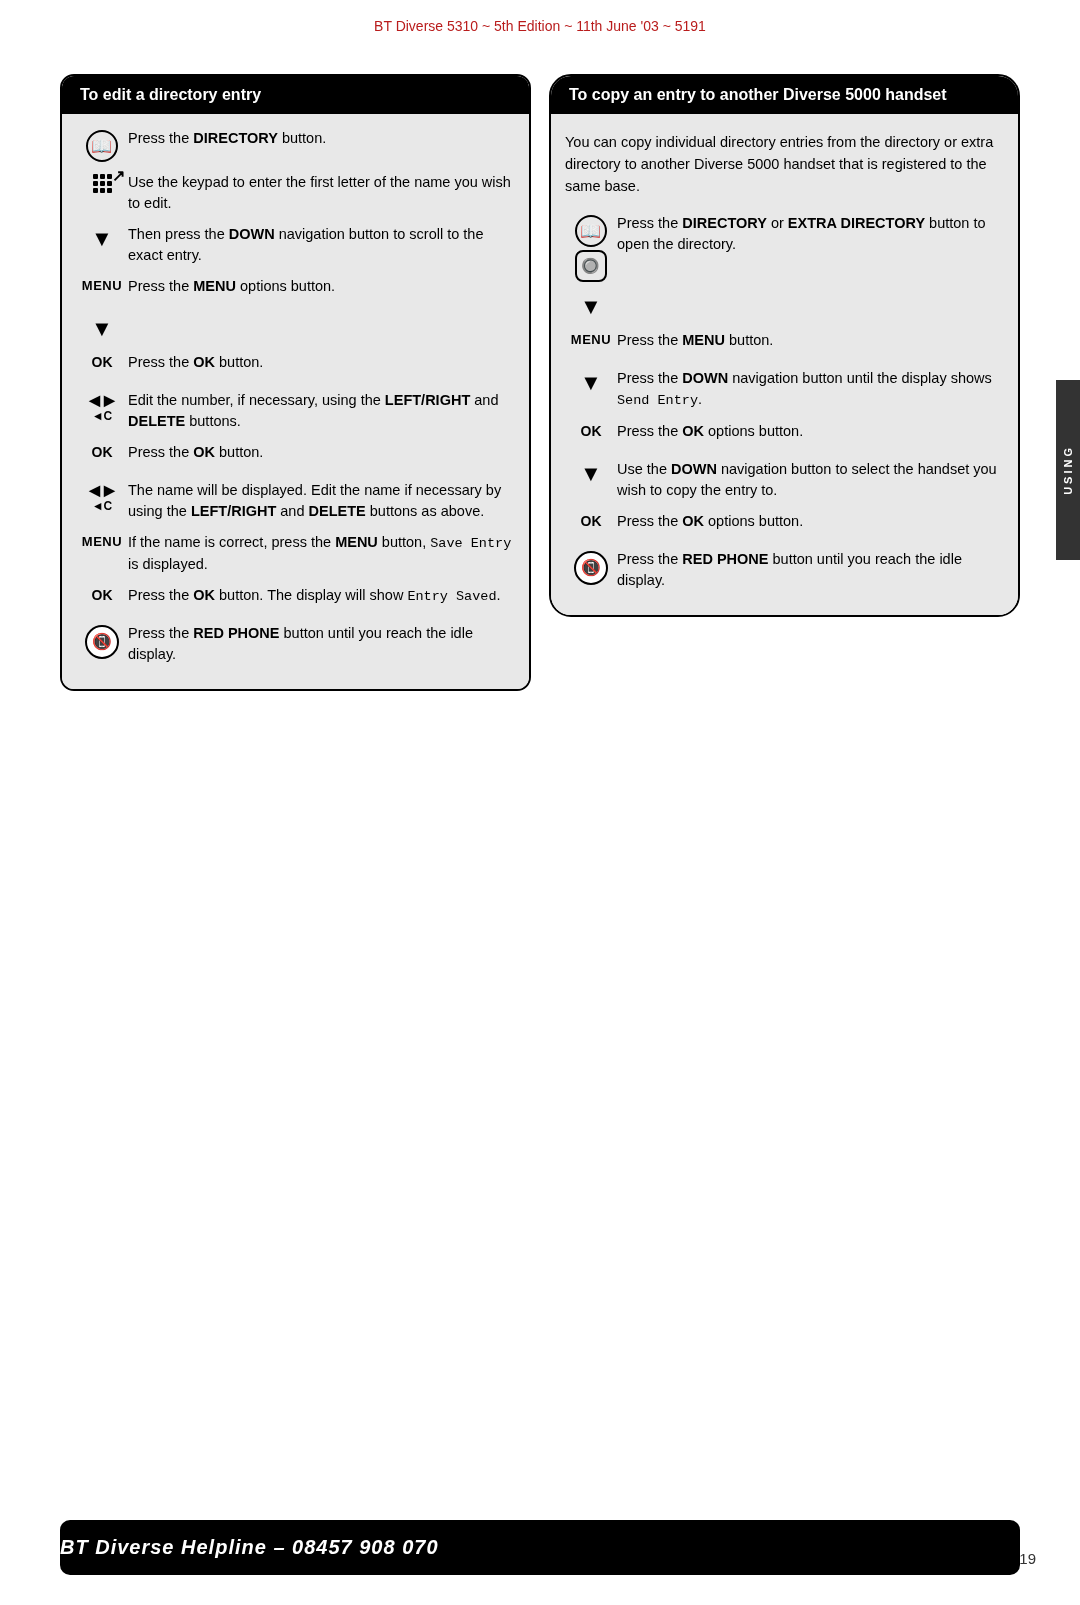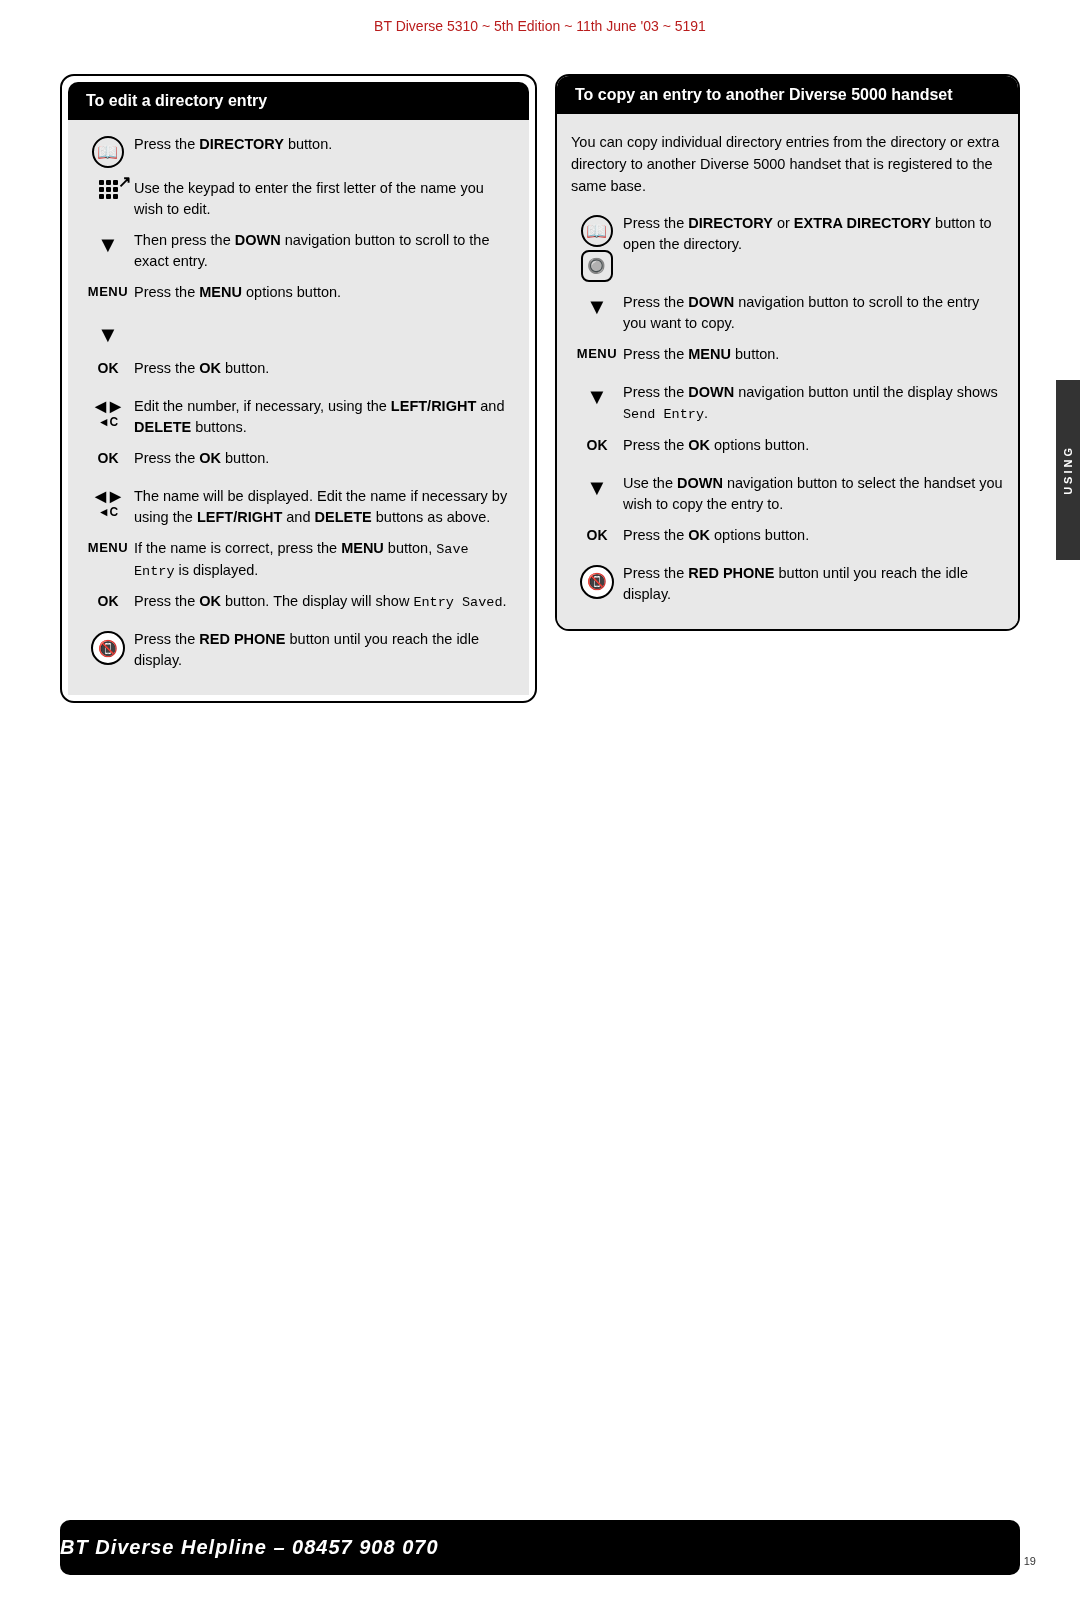--- a/index.html
+++ b/index.html
@@ -31,27 +31,27 @@
 
     .left-panel, .right-panel {
       flex: 1;
       padding: 0 10px;
     }
 
     .left-panel {
       border: 2.5px solid #000;
       border-radius: 14px;
       margin-right: 18px;
-      padding: 6px;
+      padding: 0;
       overflow: hidden;
     }
 
     .right-panel {
       border: 2.5px solid #000;
-      border-radius: 14px;
+      border-radius: 22px;
       padding: 0;
       overflow: hidden;
     }
 
     .panel-header {
       background: #000;
       color: #fff;
       font-weight: bold;
       font-size: 16px;
       padding: 10px 18px;
@@ -185,21 +185,21 @@
       font-style: italic;
       font-weight: bold;
       font-size: 20px;
       letter-spacing: 1px;
     }
 
     .page-number {
       position: absolute;
       bottom: 38px;
       right: 44px;
-      font-size: 11px;
+      font-size: 15px;
       color: #333;
     }
 
     
     .keypad-grid {
       display: grid;
       grid-template-columns: repeat(3, 5px);
       grid-template-rows: repeat(3, 5px);
       gap: 2px;
       position: relative;
@@ -369,21 +369,20 @@
             <span class="icon-extra-dir">🔘</span>
           </div>
         </div>
         <div class="step-text">Press the <b>DIRECTORY</b> or <b>EXTRA DIRECTORY</b> button to open the directory.</div>
       </div>
 
       <div class="step-row">
         <div class="step-icon">
           <span style="font-size:22px;font-weight:bold;">▼</span>
         </div>
-        <div class="step-text">Press the <b>DOWN</b> navigation button to scroll to the entry you want to copy.</div>
       </div>
 
       <div class="step-row">
         <div class="step-icon">
           <span class="menu-label">MENU</span>
         </div>
         <div class="step-text">Press the <b>MENU</b> button.</div>
       </div>
 
       <div class="step-row">

